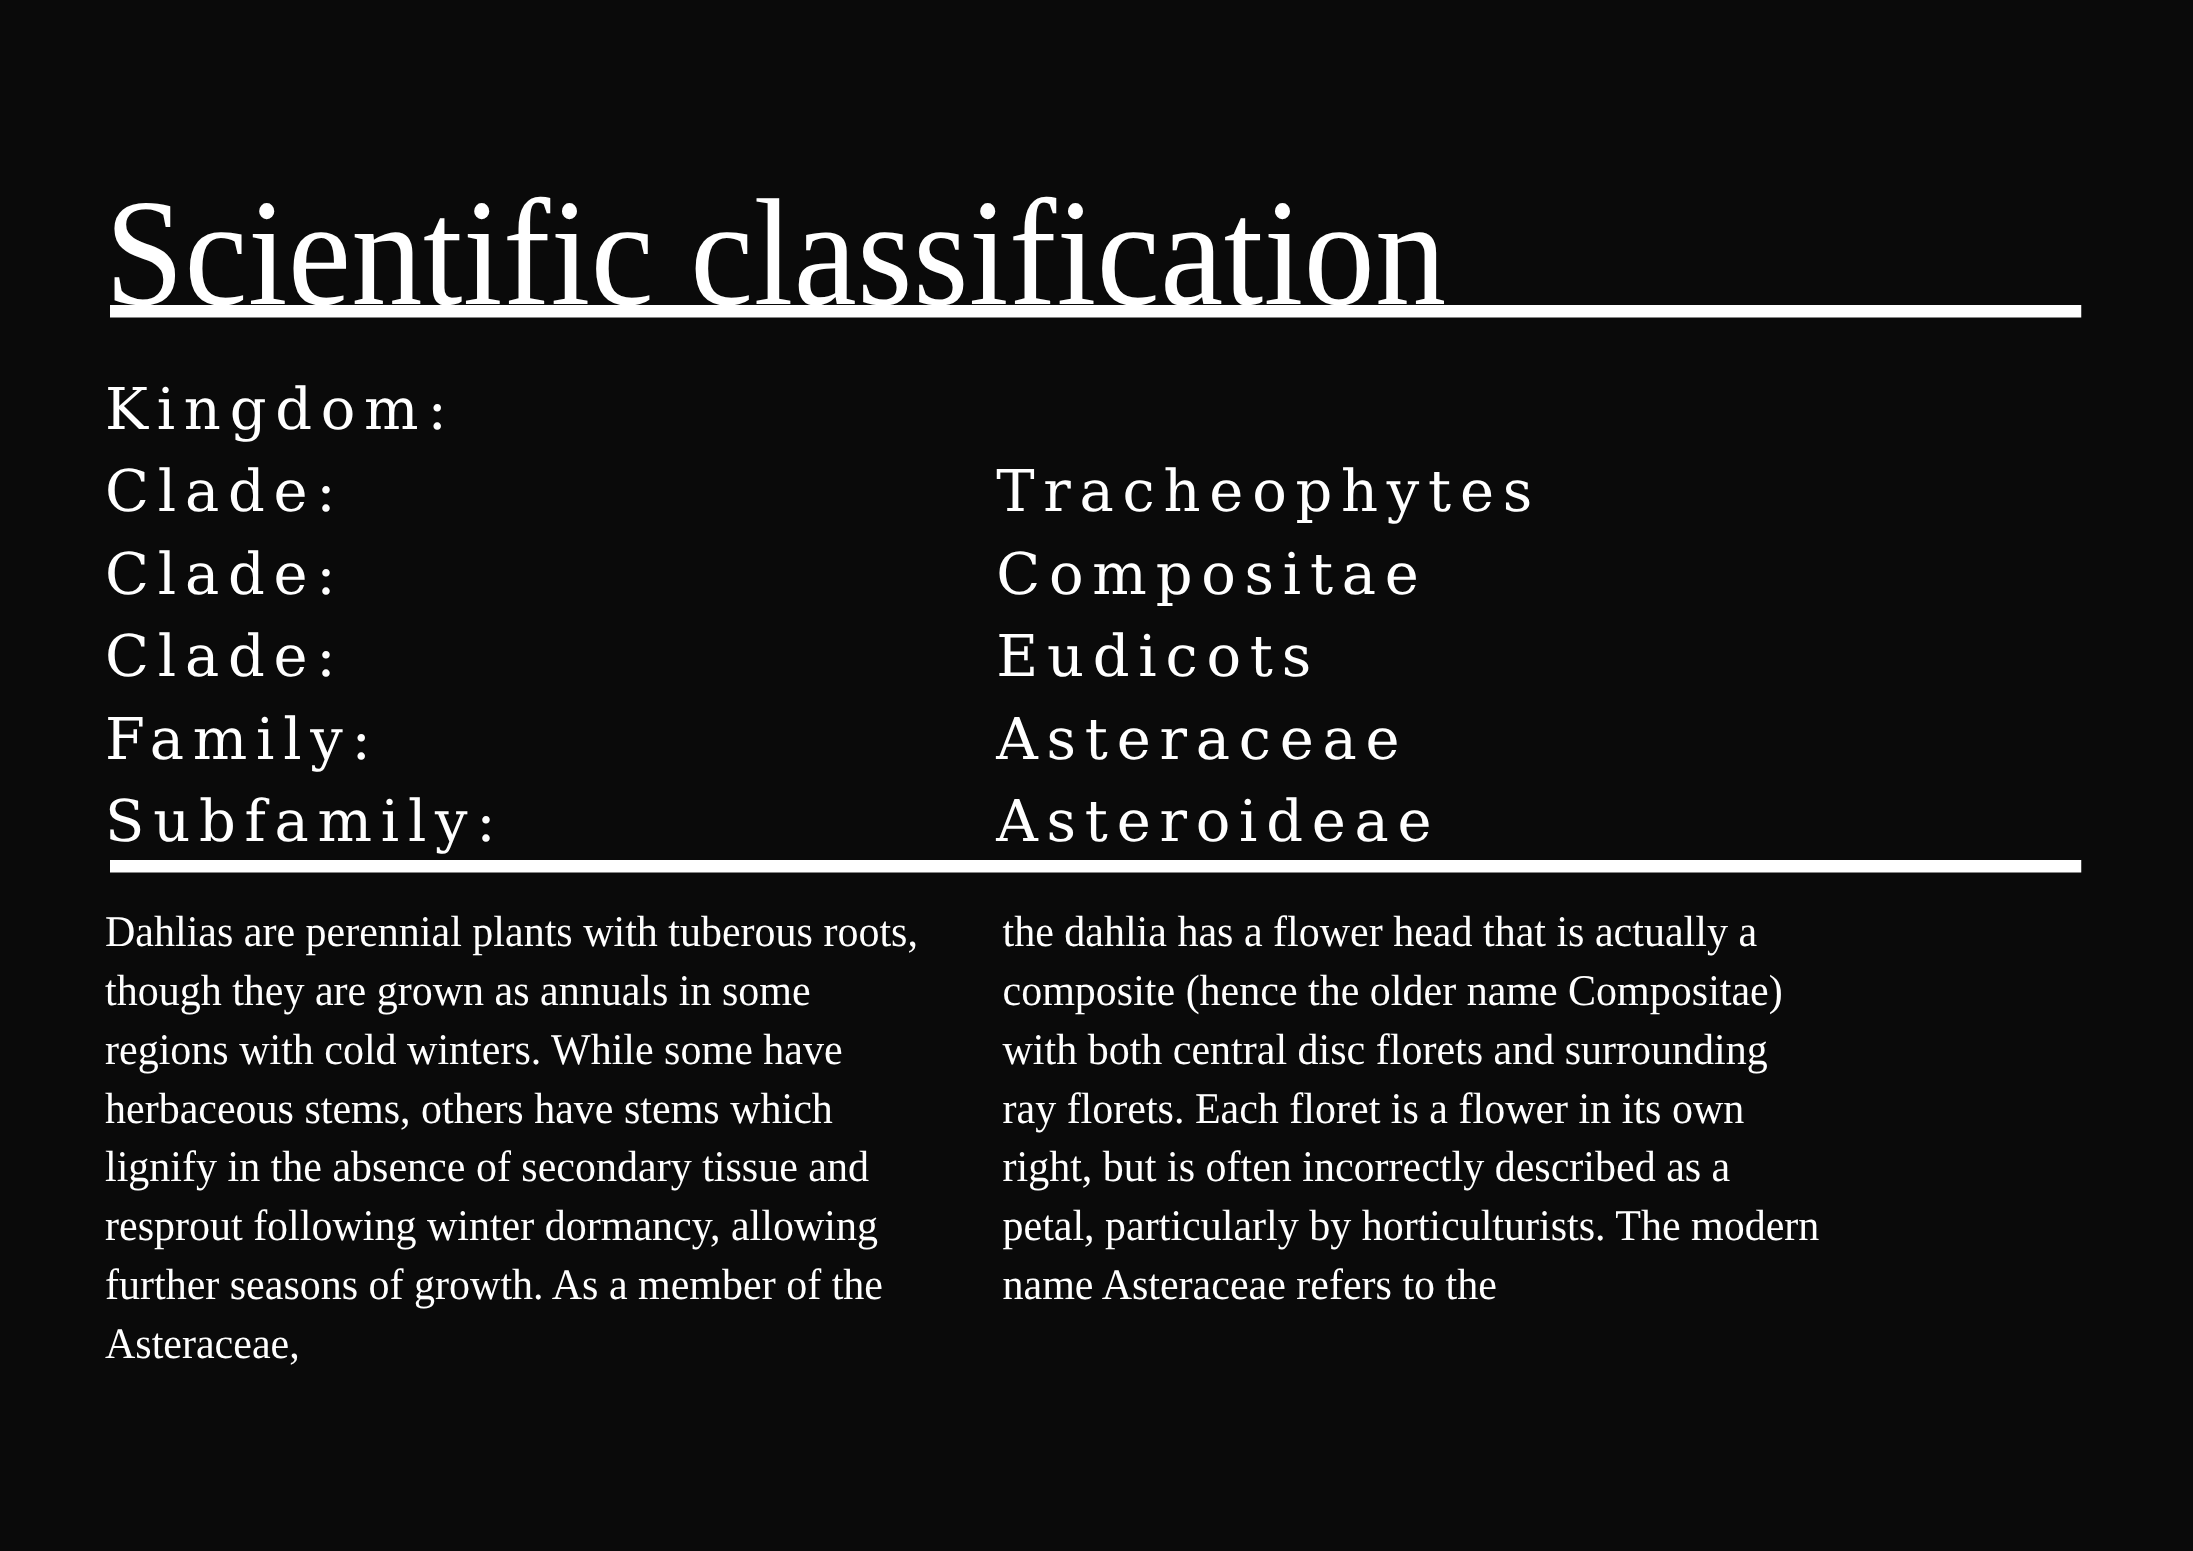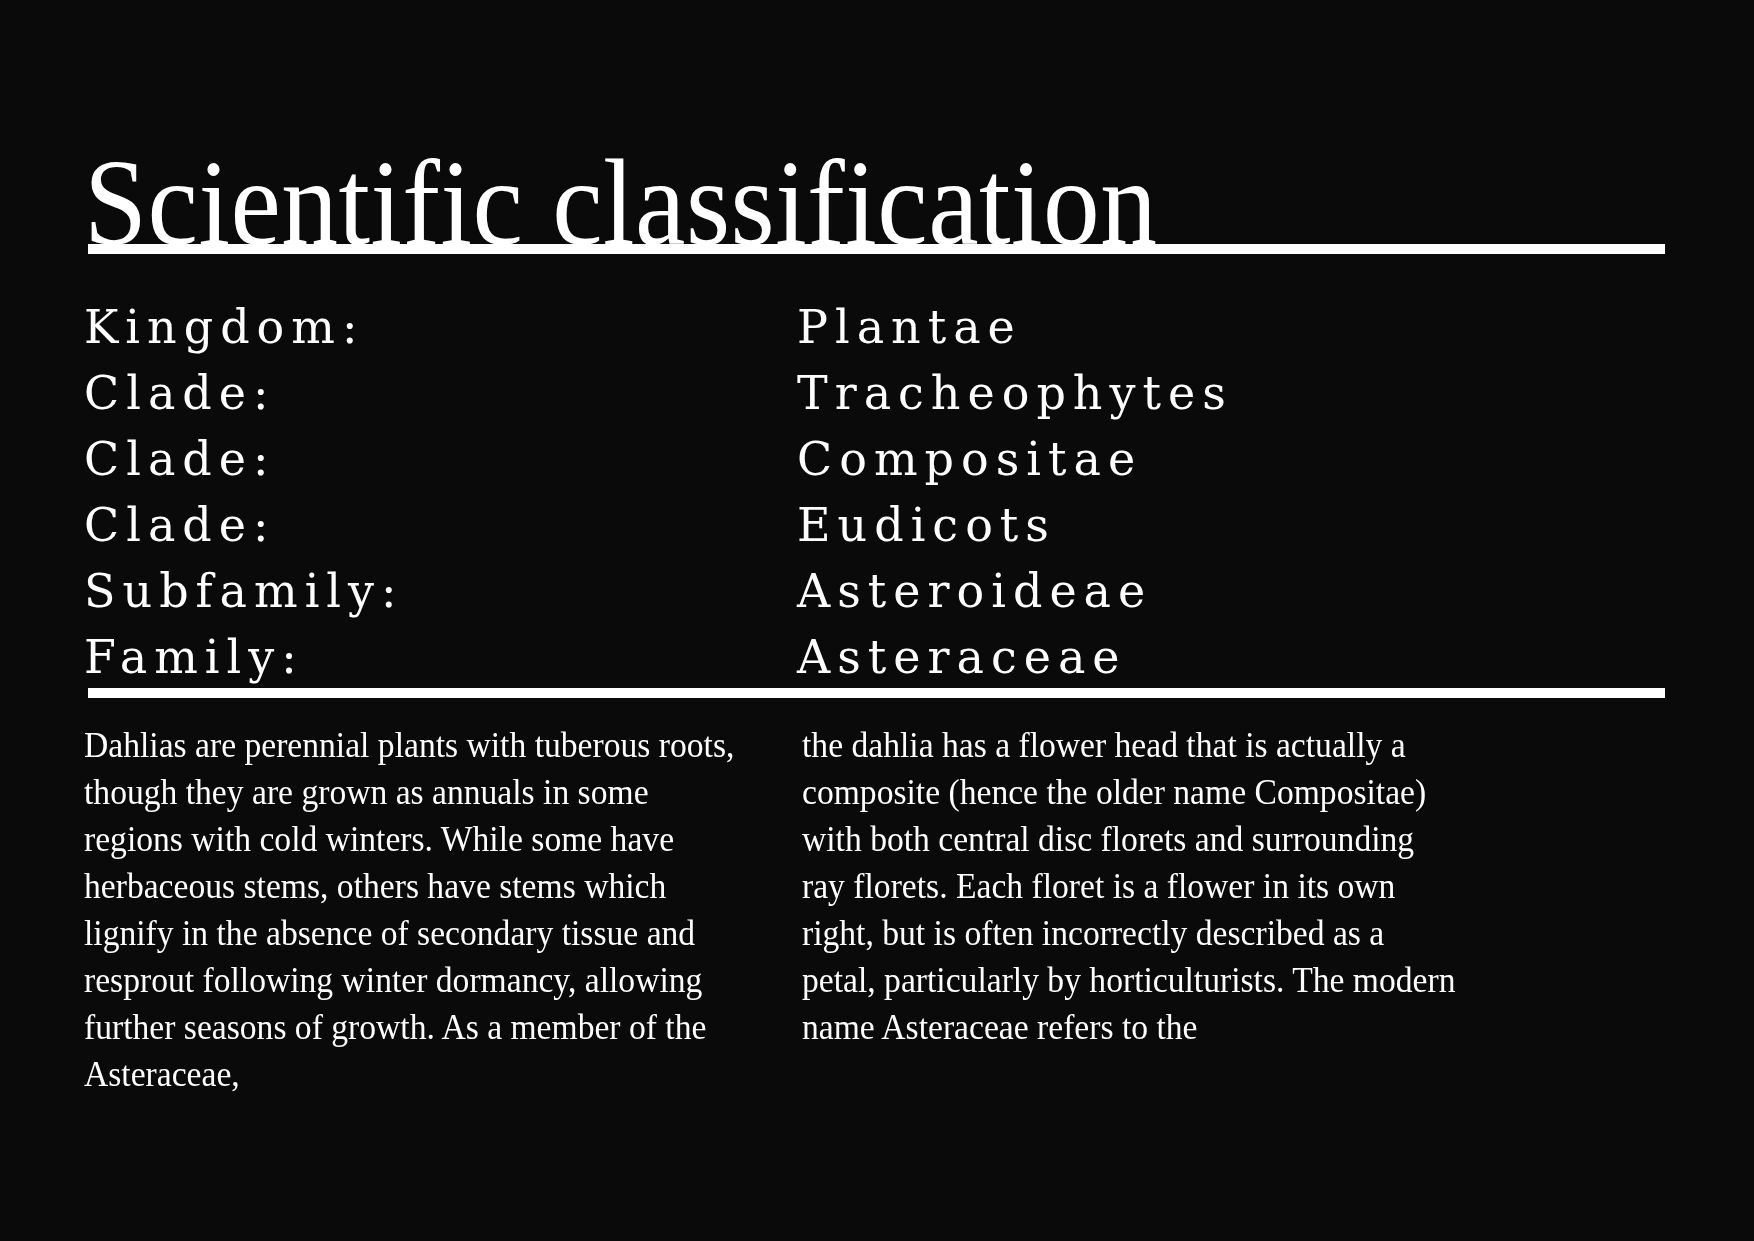--- a/index.html
+++ b/index.html
@@ -106,46 +106,45 @@
 <div id="infobox">
 
   <h1 class="title">Scientific classification</h1>
 
   <div class="rule top"></div>
 
   <div class="taxa">
 
     <div class="taxon-row">
       <span class="taxon-label">Kingdom:</span>
-      <span class="taxon-value">Plantae</span>
     </div>
 
     <div class="taxon-row">
       <span class="taxon-label">Clade:</span>
       <span class="taxon-value">Tracheophytes</span>
     </div>
 
     <div class="taxon-row">
       <span class="taxon-label">Clade:</span>
       <span class="taxon-value">Compositae</span>
     </div>
 
     <div class="taxon-row">
       <span class="taxon-label">Clade:</span>
       <span class="taxon-value">Eudicots</span>
     </div>
 
     <div class="taxon-row">
-      <span class="taxon-label">Subfamily:</span>
-      <span class="taxon-value">Asteroideae</span>
+      <span class="taxon-label">Family:</span>
+      <span class="taxon-value">Asteraceae</span>
     </div>
 
     <div class="taxon-row">
-      <span class="taxon-label">Family:</span>
-      <span class="taxon-value">Asteraceae</span>
+      <span class="taxon-label">Subfamily:</span>
+      <span class="taxon-value">Asteroideae</span>
     </div>
 
   </div>
 
   <div class="rule bottom"></div>
 
   <div class="description">
     <div class="desc-col">Dahlias are perennial plants with tuberous roots, though they are grown as annuals in some regions with cold winters. While some have herbaceous stems, others have stems which lignify in the absence of secondary tissue and resprout following winter dormancy, allowing further seasons of growth. As a member of the Asteraceae,</div>
     <div class="desc-col">the dahlia has a flower head that is actually a composite (hence the older name Compositae) with both central disc florets and surrounding ray florets. Each floret is a flower in its own right, but is often incorrectly described as a petal, particularly by horticulturists. The modern name Asteraceae refers to the</div>
   </div>

